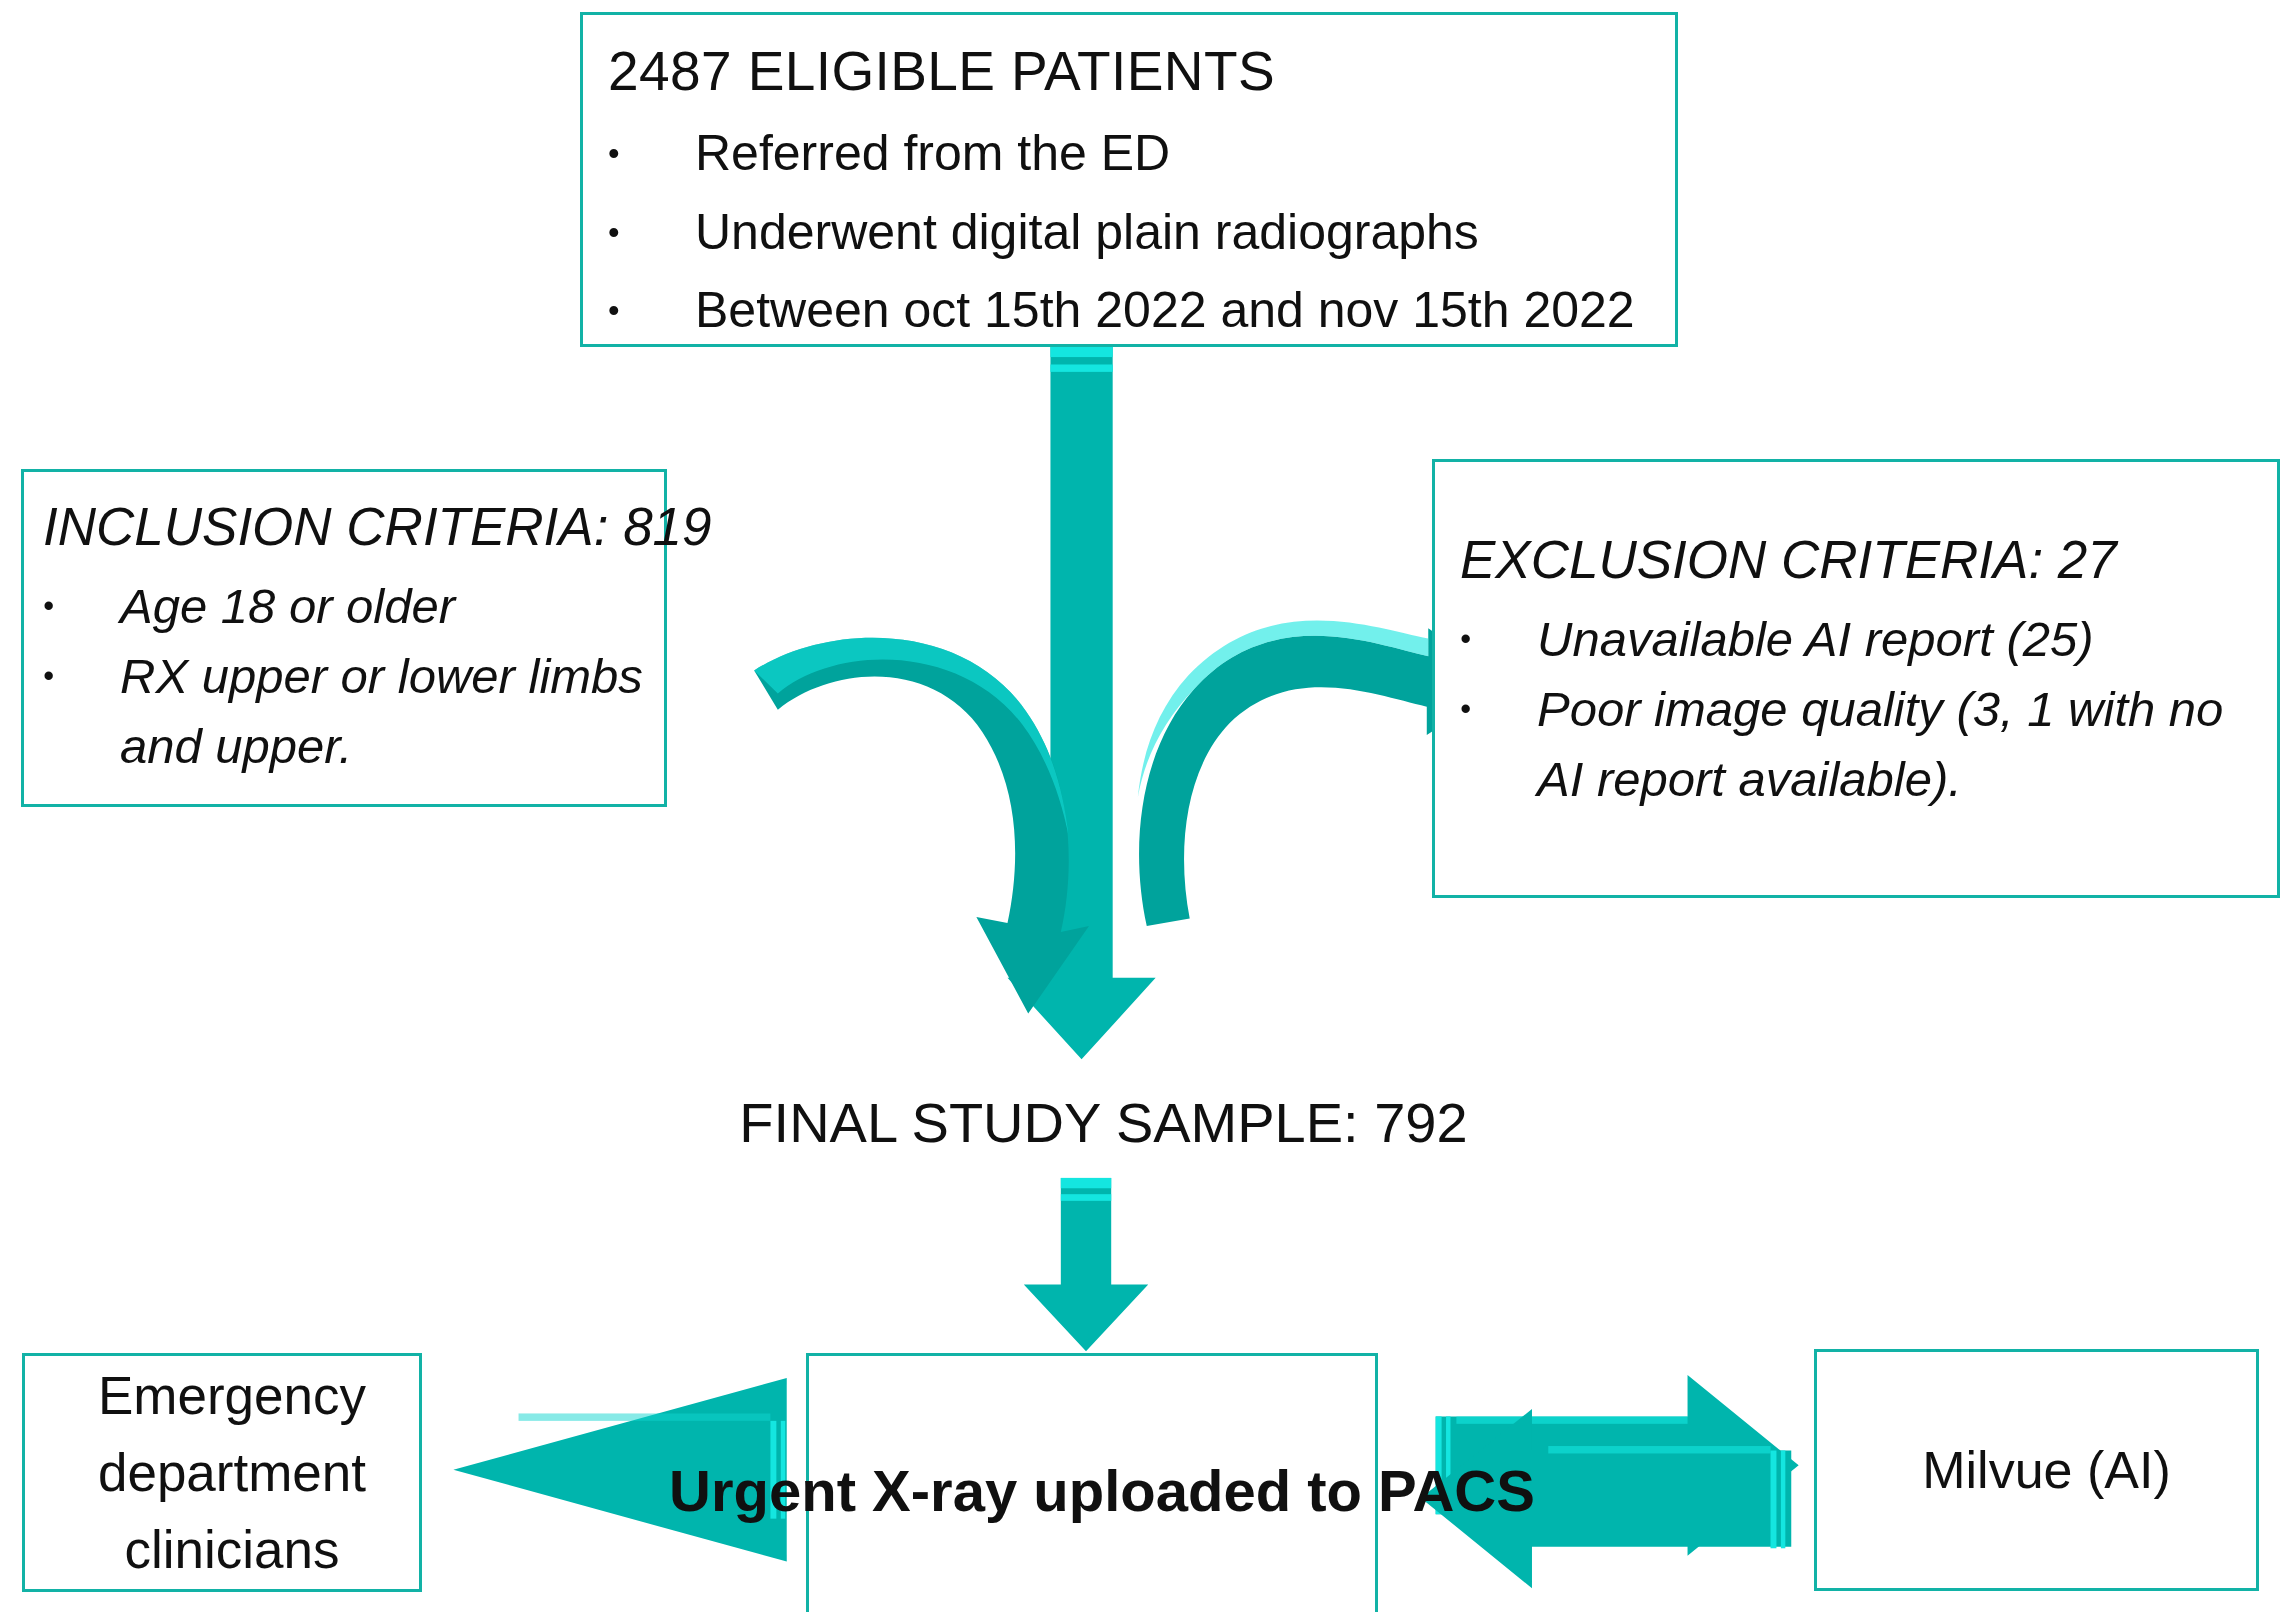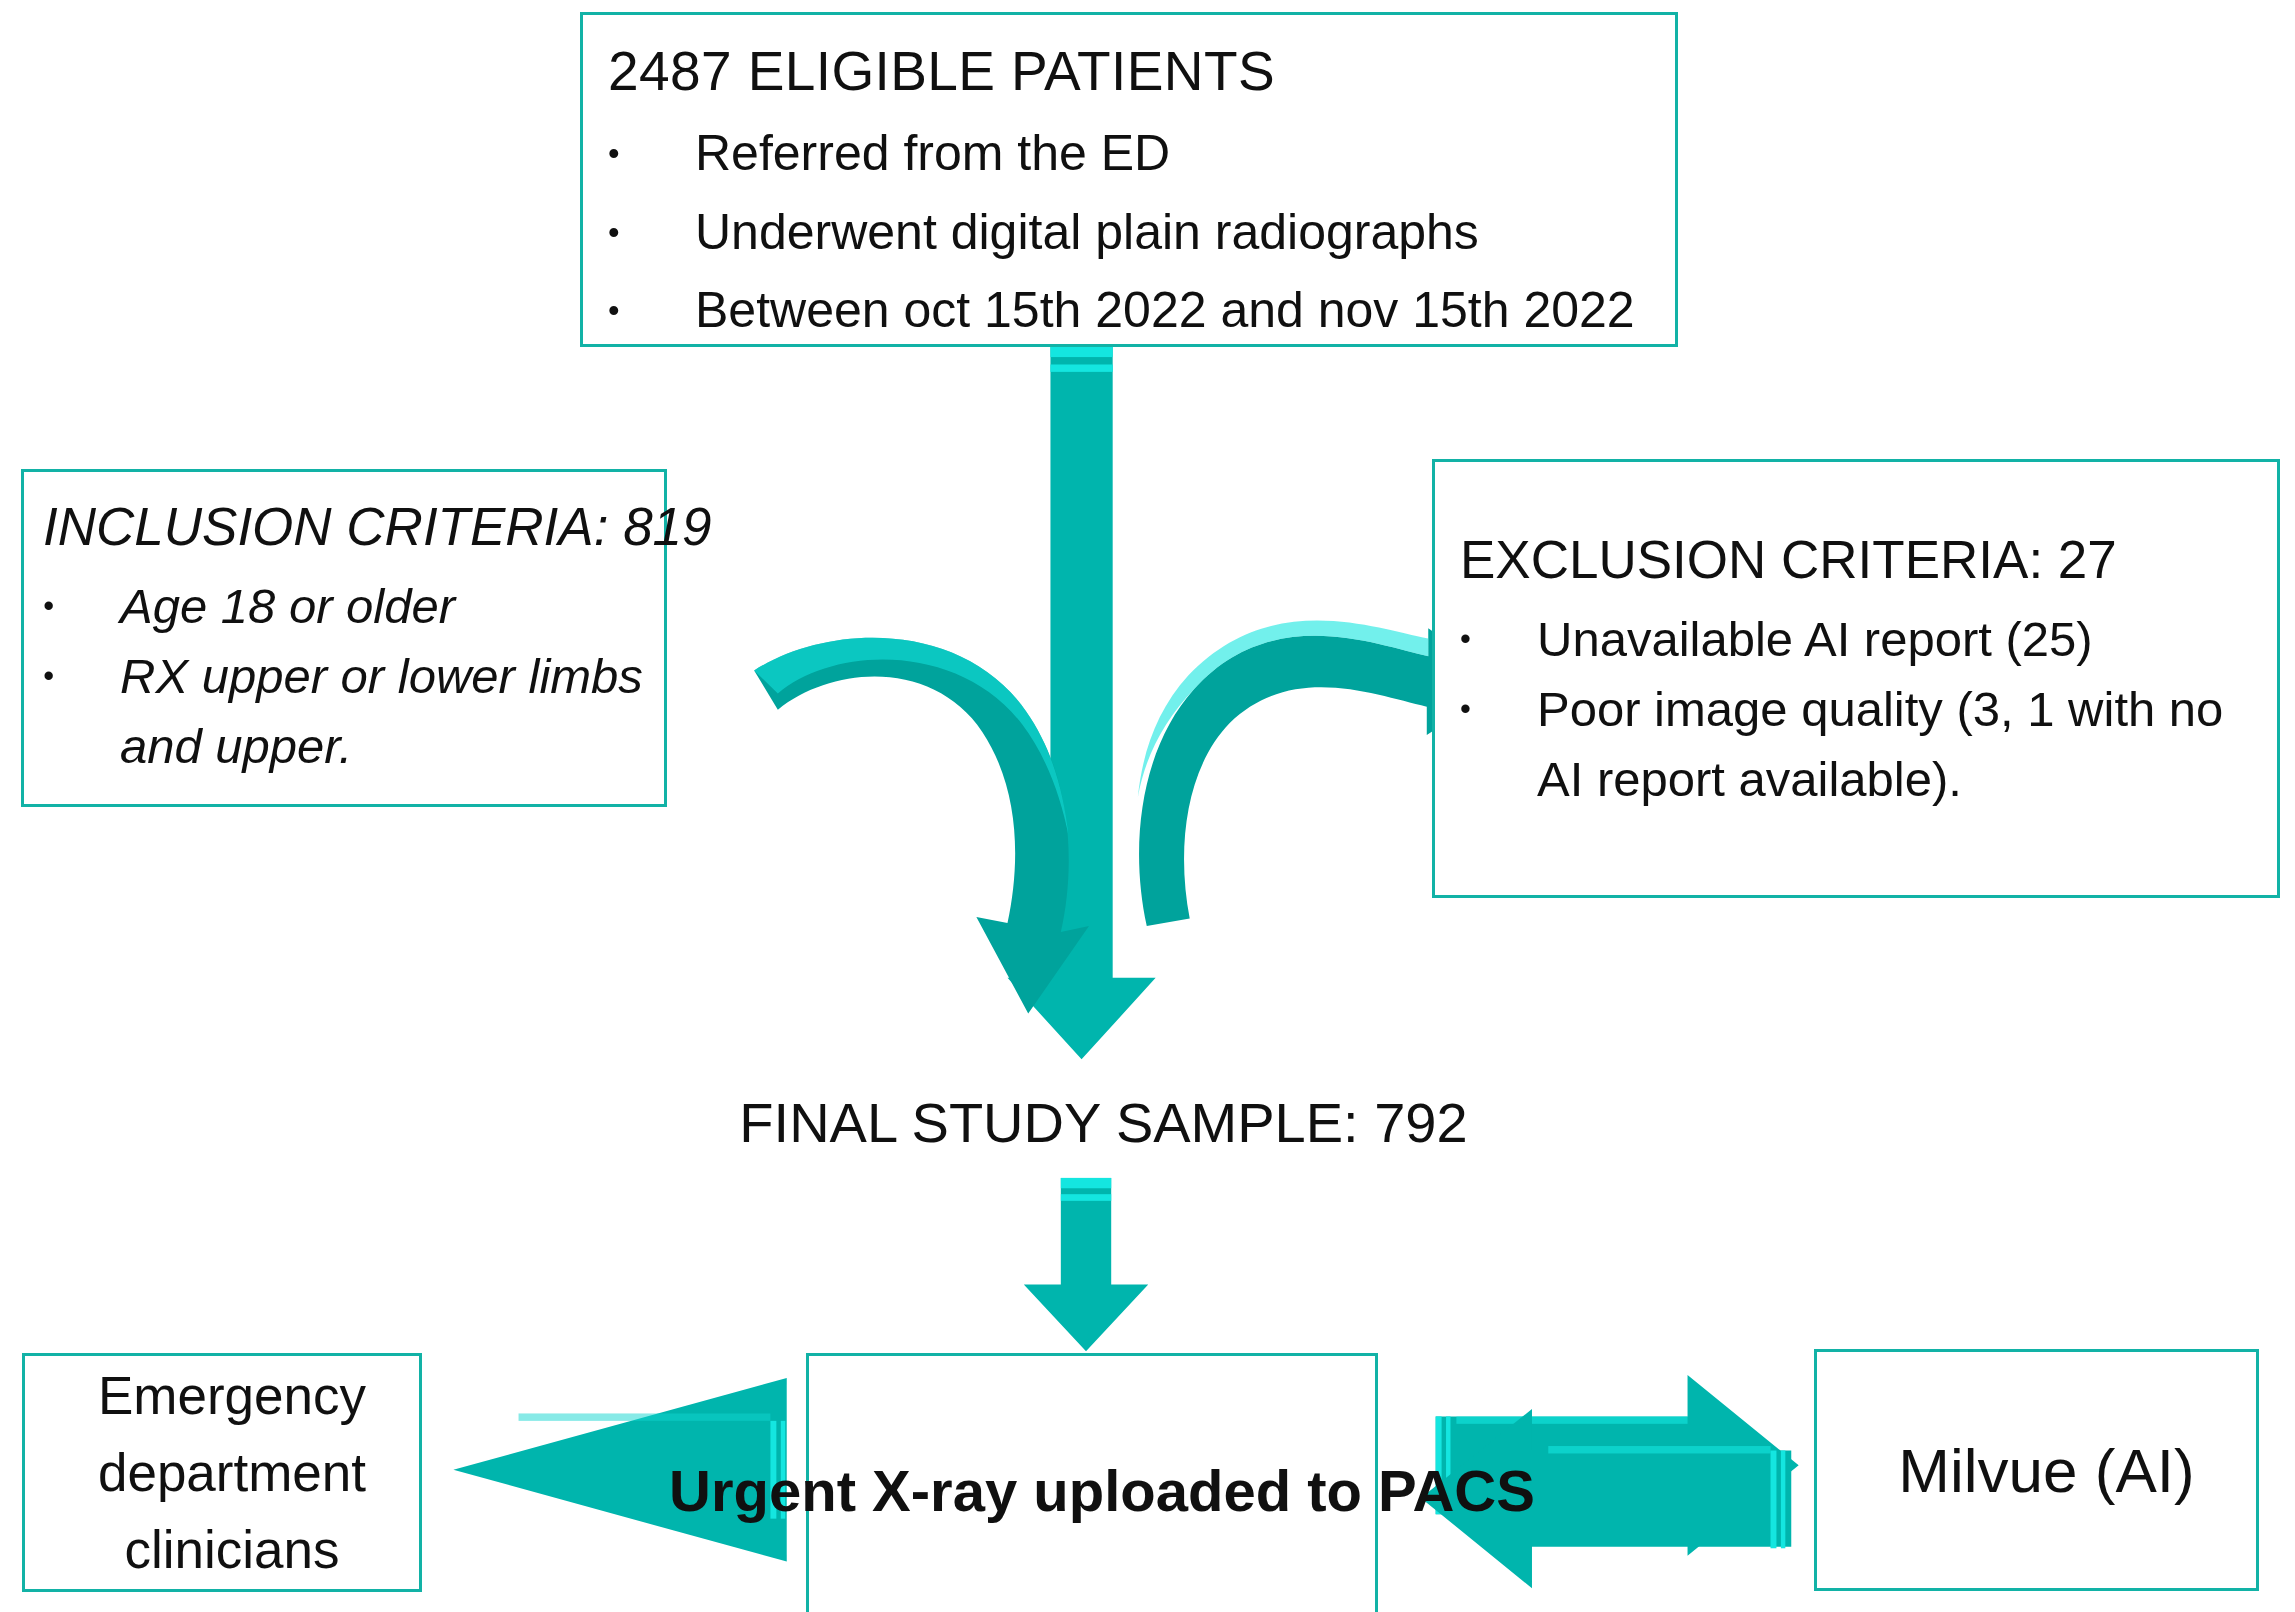--- a/index.html
+++ b/index.html
@@ -89,20 +89,21 @@
     line-height: 70px;
   }
   #box-inclusion ul.bullets li { padding-left: 77px; }
   #box-inclusion ul.bullets li .bullet-dot { font-size: 31px; line-height: 70px; }
 
   
   #box-exclusion {
     left: 1432px; top: 459px;
     width: 848px; height: 439px;
     padding: 61px 15px 0 25px;
+    font-style: italic;
   }
   #box-exclusion .box-title {
     font-size: 53px;
     line-height: 74px;
   }
   #box-exclusion ul.bullets {
     margin-top: 7.4px;
     font-size: 49px;
     line-height: 70px;
   }
@@ -144,21 +145,21 @@
     white-space: nowrap;
   }
 
   #box-milvue {
     left: 1814px; top: 1349px;
     width: 445px; height: 242px;
     display: flex; align-items: center; justify-content: center;
     text-align: center;
   }
   #box-milvue .box-text {
-    font-size: 62px; line-height: 77px; color: #101010;
+    font-size: 52px; line-height: 77px; color: #101010;
     white-space: nowrap;
   }
 
   
   #arrow-layer {
     position: absolute;
     left: 0; top: 0;
     width: 2295px; height: 1612px;
     pointer-events: none;
   }

